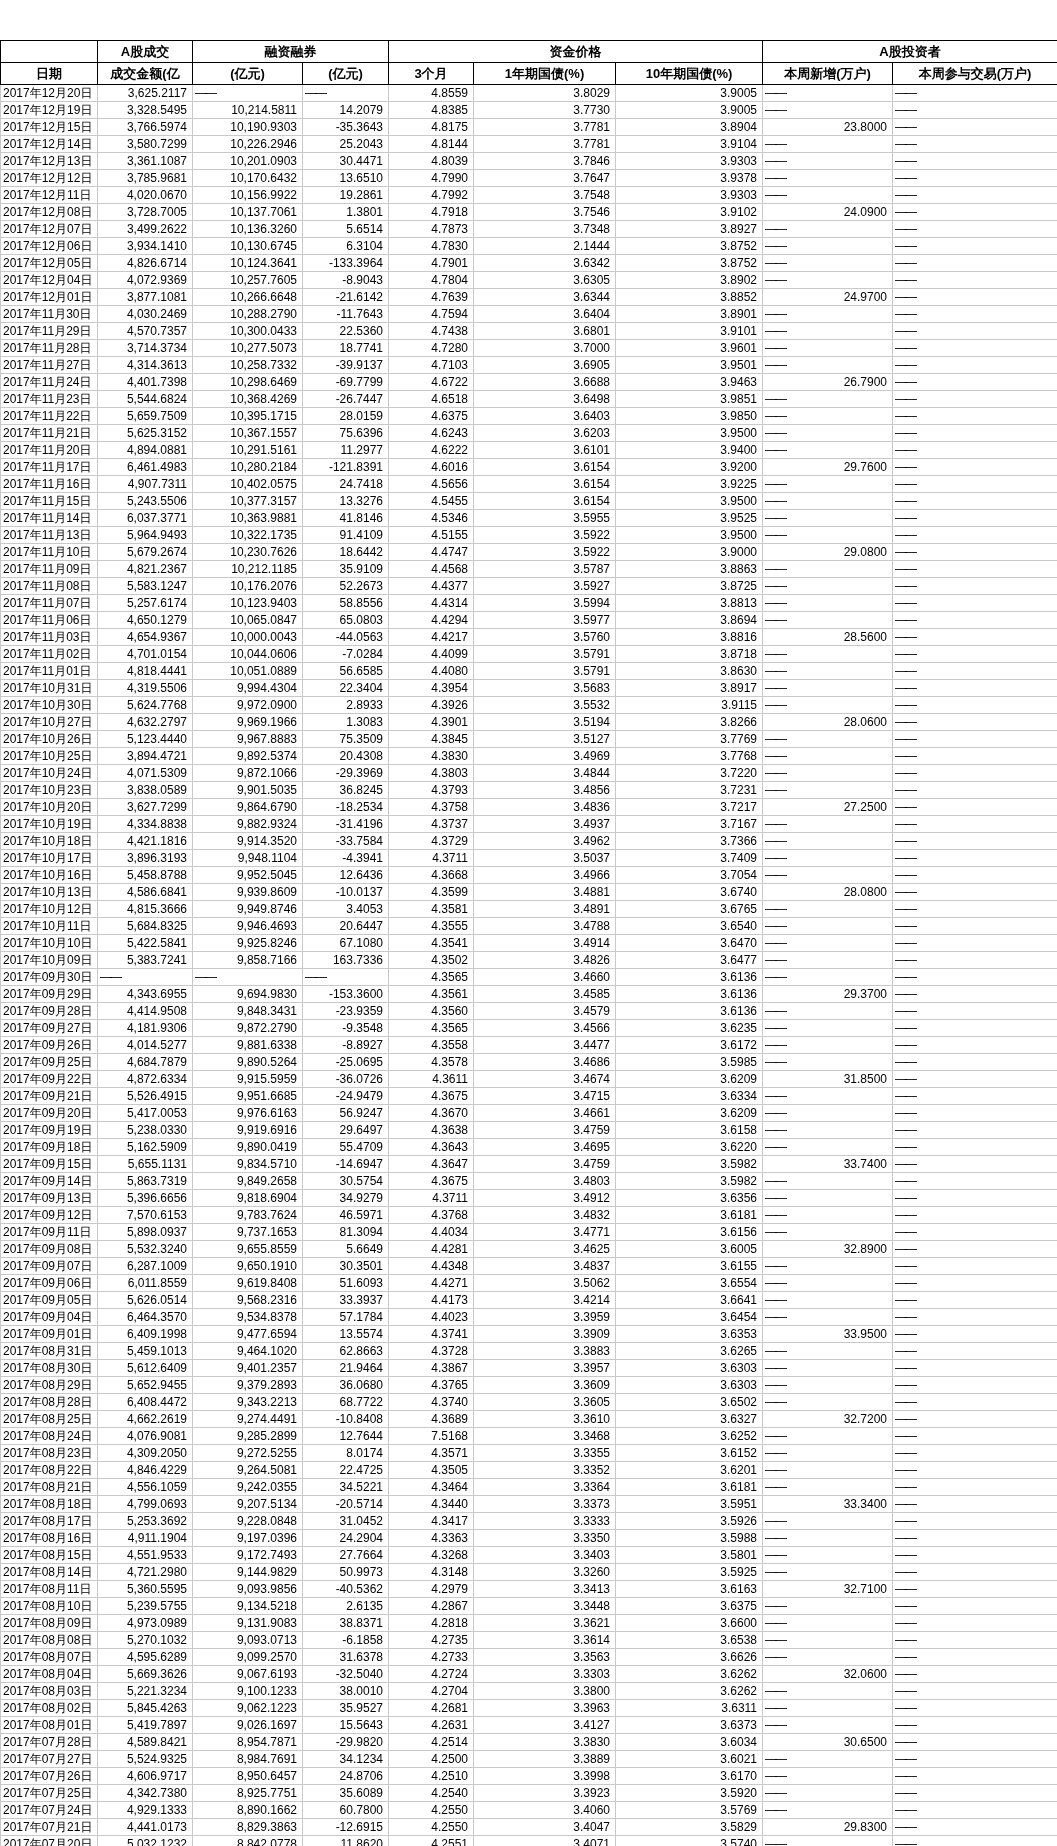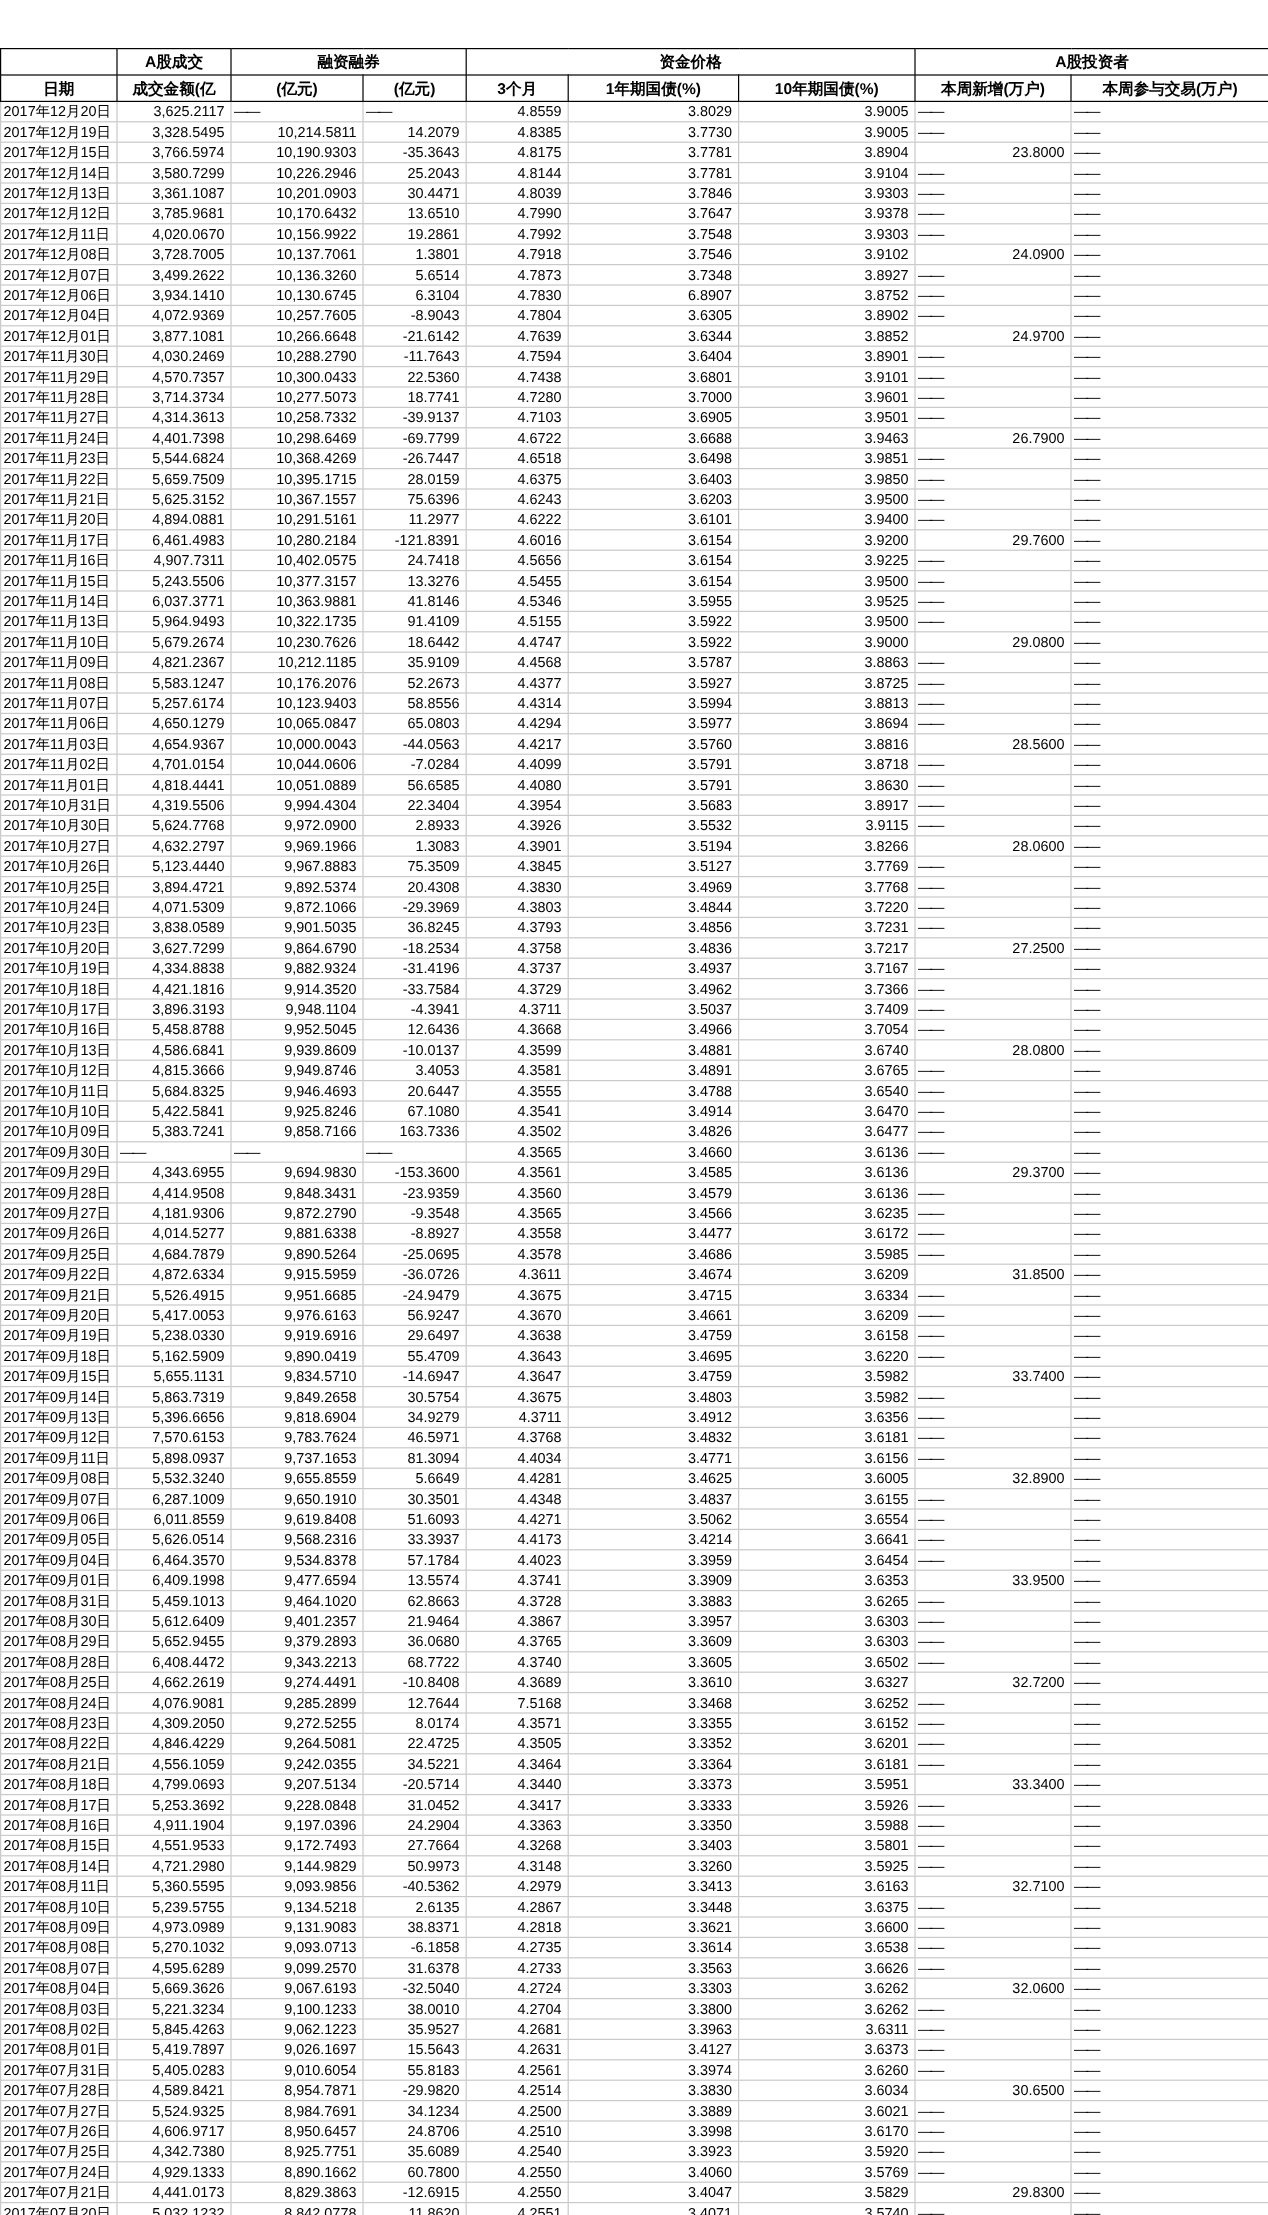--- a/index.html
+++ b/index.html
@@ -161,21 +161,32 @@
           <td class="c-num">3.8927</td>
           <td class="c-dash">——</td>
           <td class="c-dash">——</td>
         </tr>
         <tr>
           <td class="c-date">2017年12月06日</td>
           <td class="c-num">3,934.1410</td>
           <td class="c-num">10,130.6745</td>
           <td class="c-num">6.3104</td>
           <td class="c-num">4.7830</td>
-          <td class="c-num">6.8907</td>
+          <td class="c-num">2.1444</td>
+          <td class="c-num">3.8752</td>
+          <td class="c-dash">——</td>
+          <td class="c-dash">——</td>
+        </tr>
+        <tr>
+          <td class="c-date">2017年12月05日</td>
+          <td class="c-num">4,826.6714</td>
+          <td class="c-num">10,124.3641</td>
+          <td class="c-num">-133.3964</td>
+          <td class="c-num">4.7901</td>
+          <td class="c-num">3.6342</td>
           <td class="c-num">3.8752</td>
           <td class="c-dash">——</td>
           <td class="c-dash">——</td>
         </tr>
         <tr>
           <td class="c-date">2017年12月04日</td>
           <td class="c-num">4,072.9369</td>
           <td class="c-num">10,257.7605</td>
           <td class="c-num">-8.9043</td>
           <td class="c-num">4.7804</td>
@@ -1113,31 +1124,20 @@
           <td class="c-num">5,419.7897</td>
           <td class="c-num">9,026.1697</td>
           <td class="c-num">15.5643</td>
           <td class="c-num">4.2631</td>
           <td class="c-num">3.4127</td>
           <td class="c-num">3.6373</td>
           <td class="c-dash">——</td>
           <td class="c-dash">——</td>
         </tr>
         <tr>
-          <td class="c-date">2017年07月31日</td>
-          <td class="c-num">5,405.0283</td>
-          <td class="c-num">9,010.6054</td>
-          <td class="c-num">55.8183</td>
-          <td class="c-num">4.2561</td>
-          <td class="c-num">3.3974</td>
-          <td class="c-num">3.6260</td>
-          <td class="c-dash">——</td>
-          <td class="c-dash">——</td>
-        </tr>
-        <tr>
           <td class="c-date">2017年07月28日</td>
           <td class="c-num">4,589.8421</td>
           <td class="c-num">8,954.7871</td>
           <td class="c-num">-29.9820</td>
           <td class="c-num">4.2514</td>
           <td class="c-num">3.3830</td>
           <td class="c-num">3.6034</td>
           <td class="c-num">30.6500</td>
           <td class="c-dash">——</td>
         </tr>

